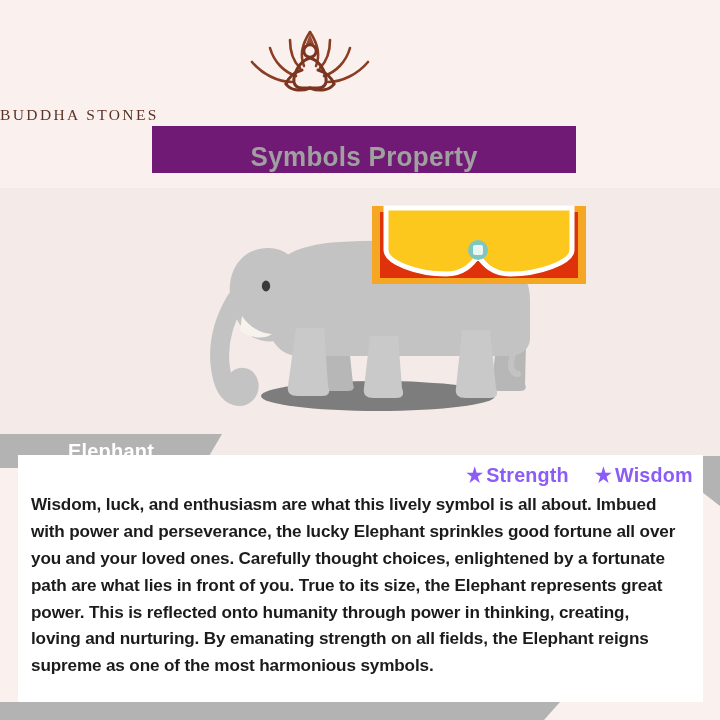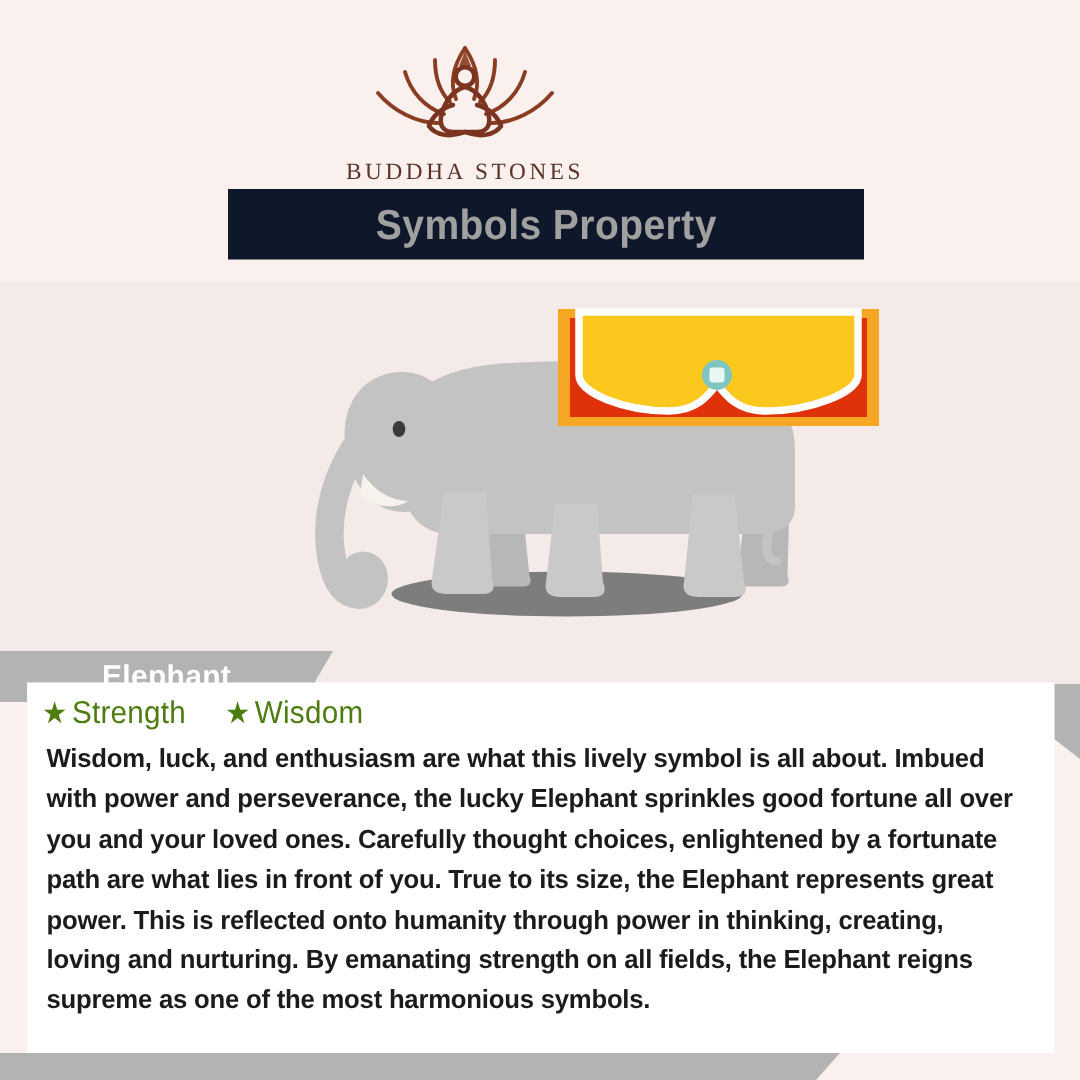--- a/index.html
+++ b/index.html
@@ -65,21 +65,21 @@
     left: 0;
     width: 720px;
     height: 190px;
     background: #faf1ee;
   }
   .logo-wrap {
     position: absolute;
     top: 22px;
     left: 0;
     width: 620px;
-    text-align: center;
+    text-align: left;
   }
   .logo-mark {
     display: block;
     margin: 0 auto;
   }
   .logo-text {
     margin-top: 2px;
     font-family: "Liberation Serif", serif;
     font-size: 15.5px;
     letter-spacing: 2.4px;
@@ -87,23 +87,23 @@
     font-weight: 400;
   }
 
   
   .title-banner {
     position: absolute;
     top: 126px;
     left: 152px;
     width: 424px;
     height: 47px;
-    background: #0f172a;
+    background: #701a75;
     display: flex;
-    align-items: center;
+    align-items: flex-end;
     justify-content: center;
   }
   .title-text {
     font-size: 28px;
     font-weight: bold;
     color: #a0a0a0;
     letter-spacing: 0.3px;
     font-family: "Liberation Sans", sans-serif;
     transform: scaleX(0.93);
   }
@@ -148,25 +148,25 @@
   
   .text-panel {
     position: absolute;
     top: 455px;
     left: 18px;
     width: 685px;
     height: 247px;
     background: #ffffff;
   }
   .attrs {
-    text-align: left;
+    text-align: right;
     padding-top: 8px;
-    color: #4d7c0f;
+    color: #8b5cf6;
     font-size: 21px;
-    font-weight: normal;
+    font-weight: bold;
     letter-spacing: 0.2px;
     white-space: nowrap;
   }
   .attr-item {
     display: inline-block;
     margin: 0 7px;
     transform: scaleX(0.94);
   }
   .star {
     font-size: 20px;

